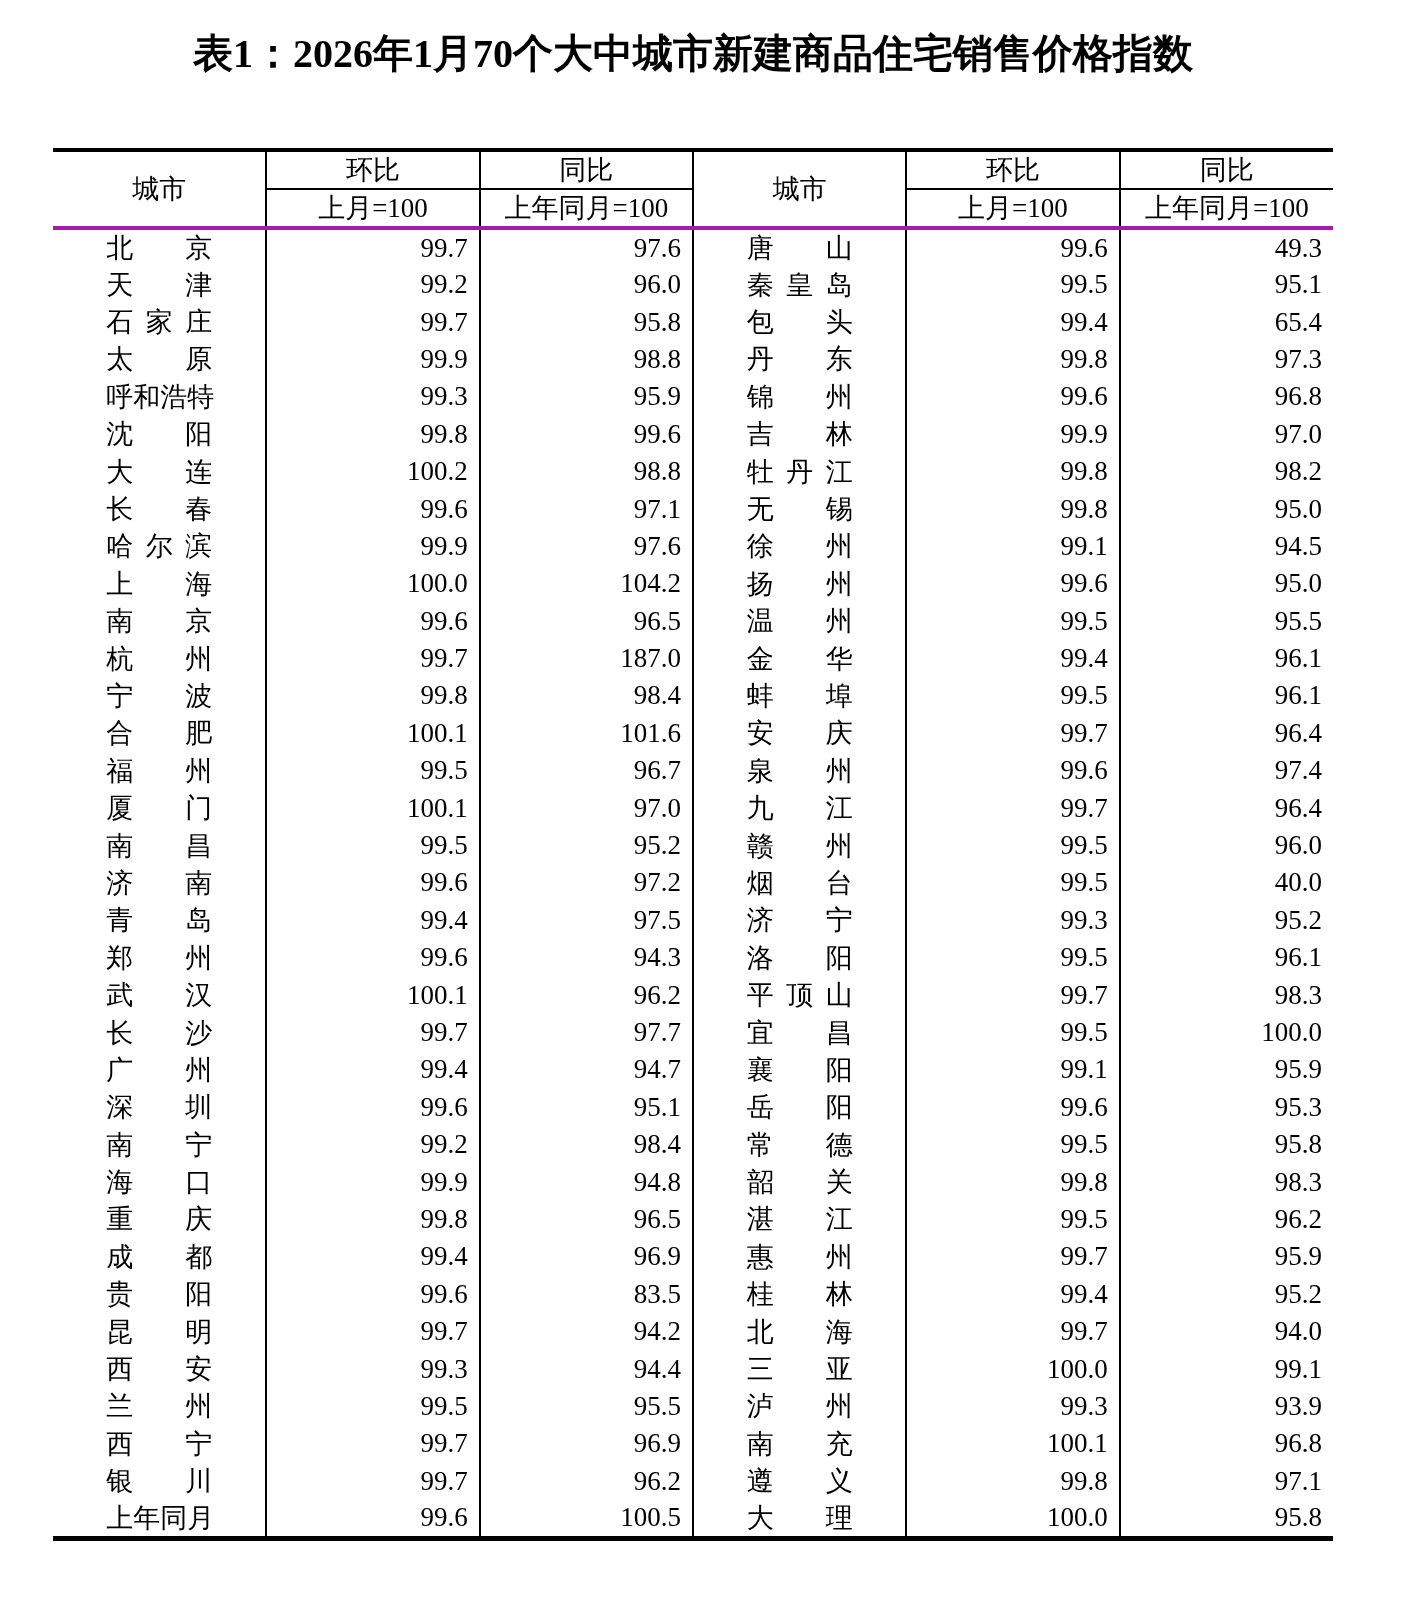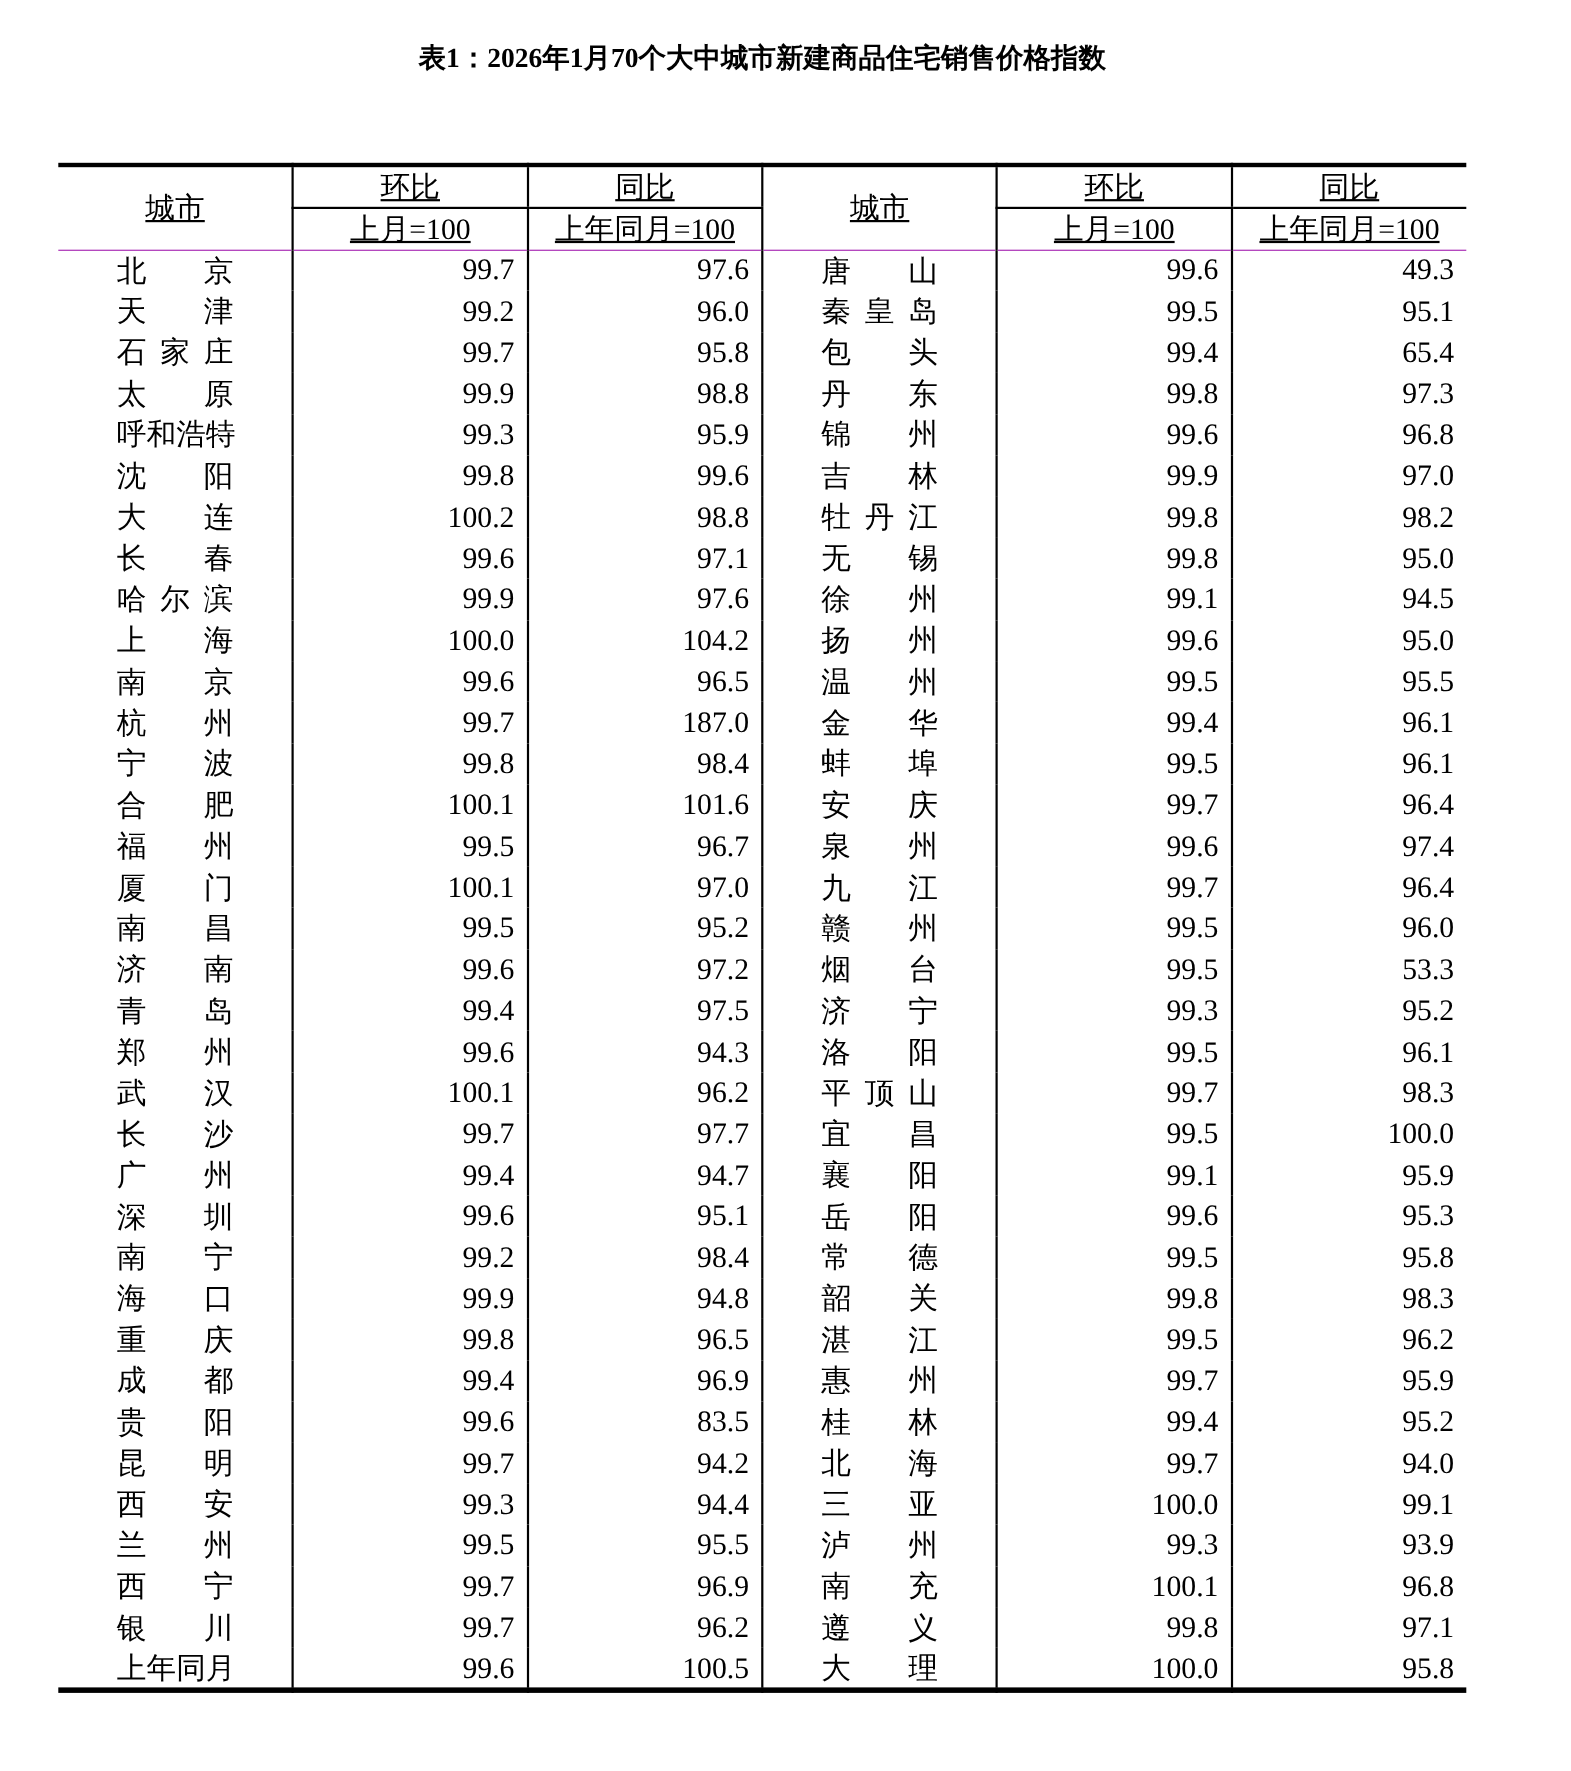--- a/index.html
+++ b/index.html
@@ -11,21 +11,21 @@
     color:#000;
     font-family:"Liberation Serif","DejaVu Serif",serif;
     overflow:hidden;
   }
   .title {
     position:absolute;
     top:34px;
     left:53px;
     width:1280px;
     text-align:center;
-    font-size:25px;
+    font-size:40px;
     line-height:40px;
     font-weight:bold;
     white-space:nowrap;
   }
   table.idx {
     position:absolute;
     top:148px;
     left:53px;
     width:1280px;
     border-collapse:collapse;
@@ -36,21 +36,21 @@
   col.c { width:16.666%; }
   th, td {
     padding:0;
     font-size:27px;
     font-weight:normal;
     overflow:hidden;
     white-space:nowrap;
   }
   thead tr { height:38px; }
   tbody tr { height:37.4px; }
-  thead { border-bottom:1px solid #a21caf;text-decoration:underline; }
+  thead { border-bottom:4px solid #a21caf; }
   .vl { border-left:2px solid #000; }
   .h1 th.sub { border-bottom:2px solid #000; }
   th { text-align:center; vertical-align:middle; }
   td.city { text-align:center; vertical-align:middle; }
   td.val  { text-align:right; padding-right:11px; vertical-align:middle; }
   .cjust {
     display:inline-block;
     width:106px;
     text-align:justify;
     text-align-last:justify;
@@ -226,21 +226,21 @@
           <td class="city vl"><span class="cjust">赣州</span></td>
           <td class="val vl">99.5</td>
           <td class="val vl">96.0</td>
         </tr>
         <tr>
           <td class="city"><span class="cjust">济南</span></td>
           <td class="val vl">99.6</td>
           <td class="val vl">97.2</td>
           <td class="city vl"><span class="cjust">烟台</span></td>
           <td class="val vl">99.5</td>
-          <td class="val vl">53.3</td>
+          <td class="val vl">40.0</td>
         </tr>
         <tr>
           <td class="city"><span class="cjust">青岛</span></td>
           <td class="val vl">99.4</td>
           <td class="val vl">97.5</td>
           <td class="city vl"><span class="cjust">济宁</span></td>
           <td class="val vl">99.3</td>
           <td class="val vl">95.2</td>
         </tr>
         <tr>

